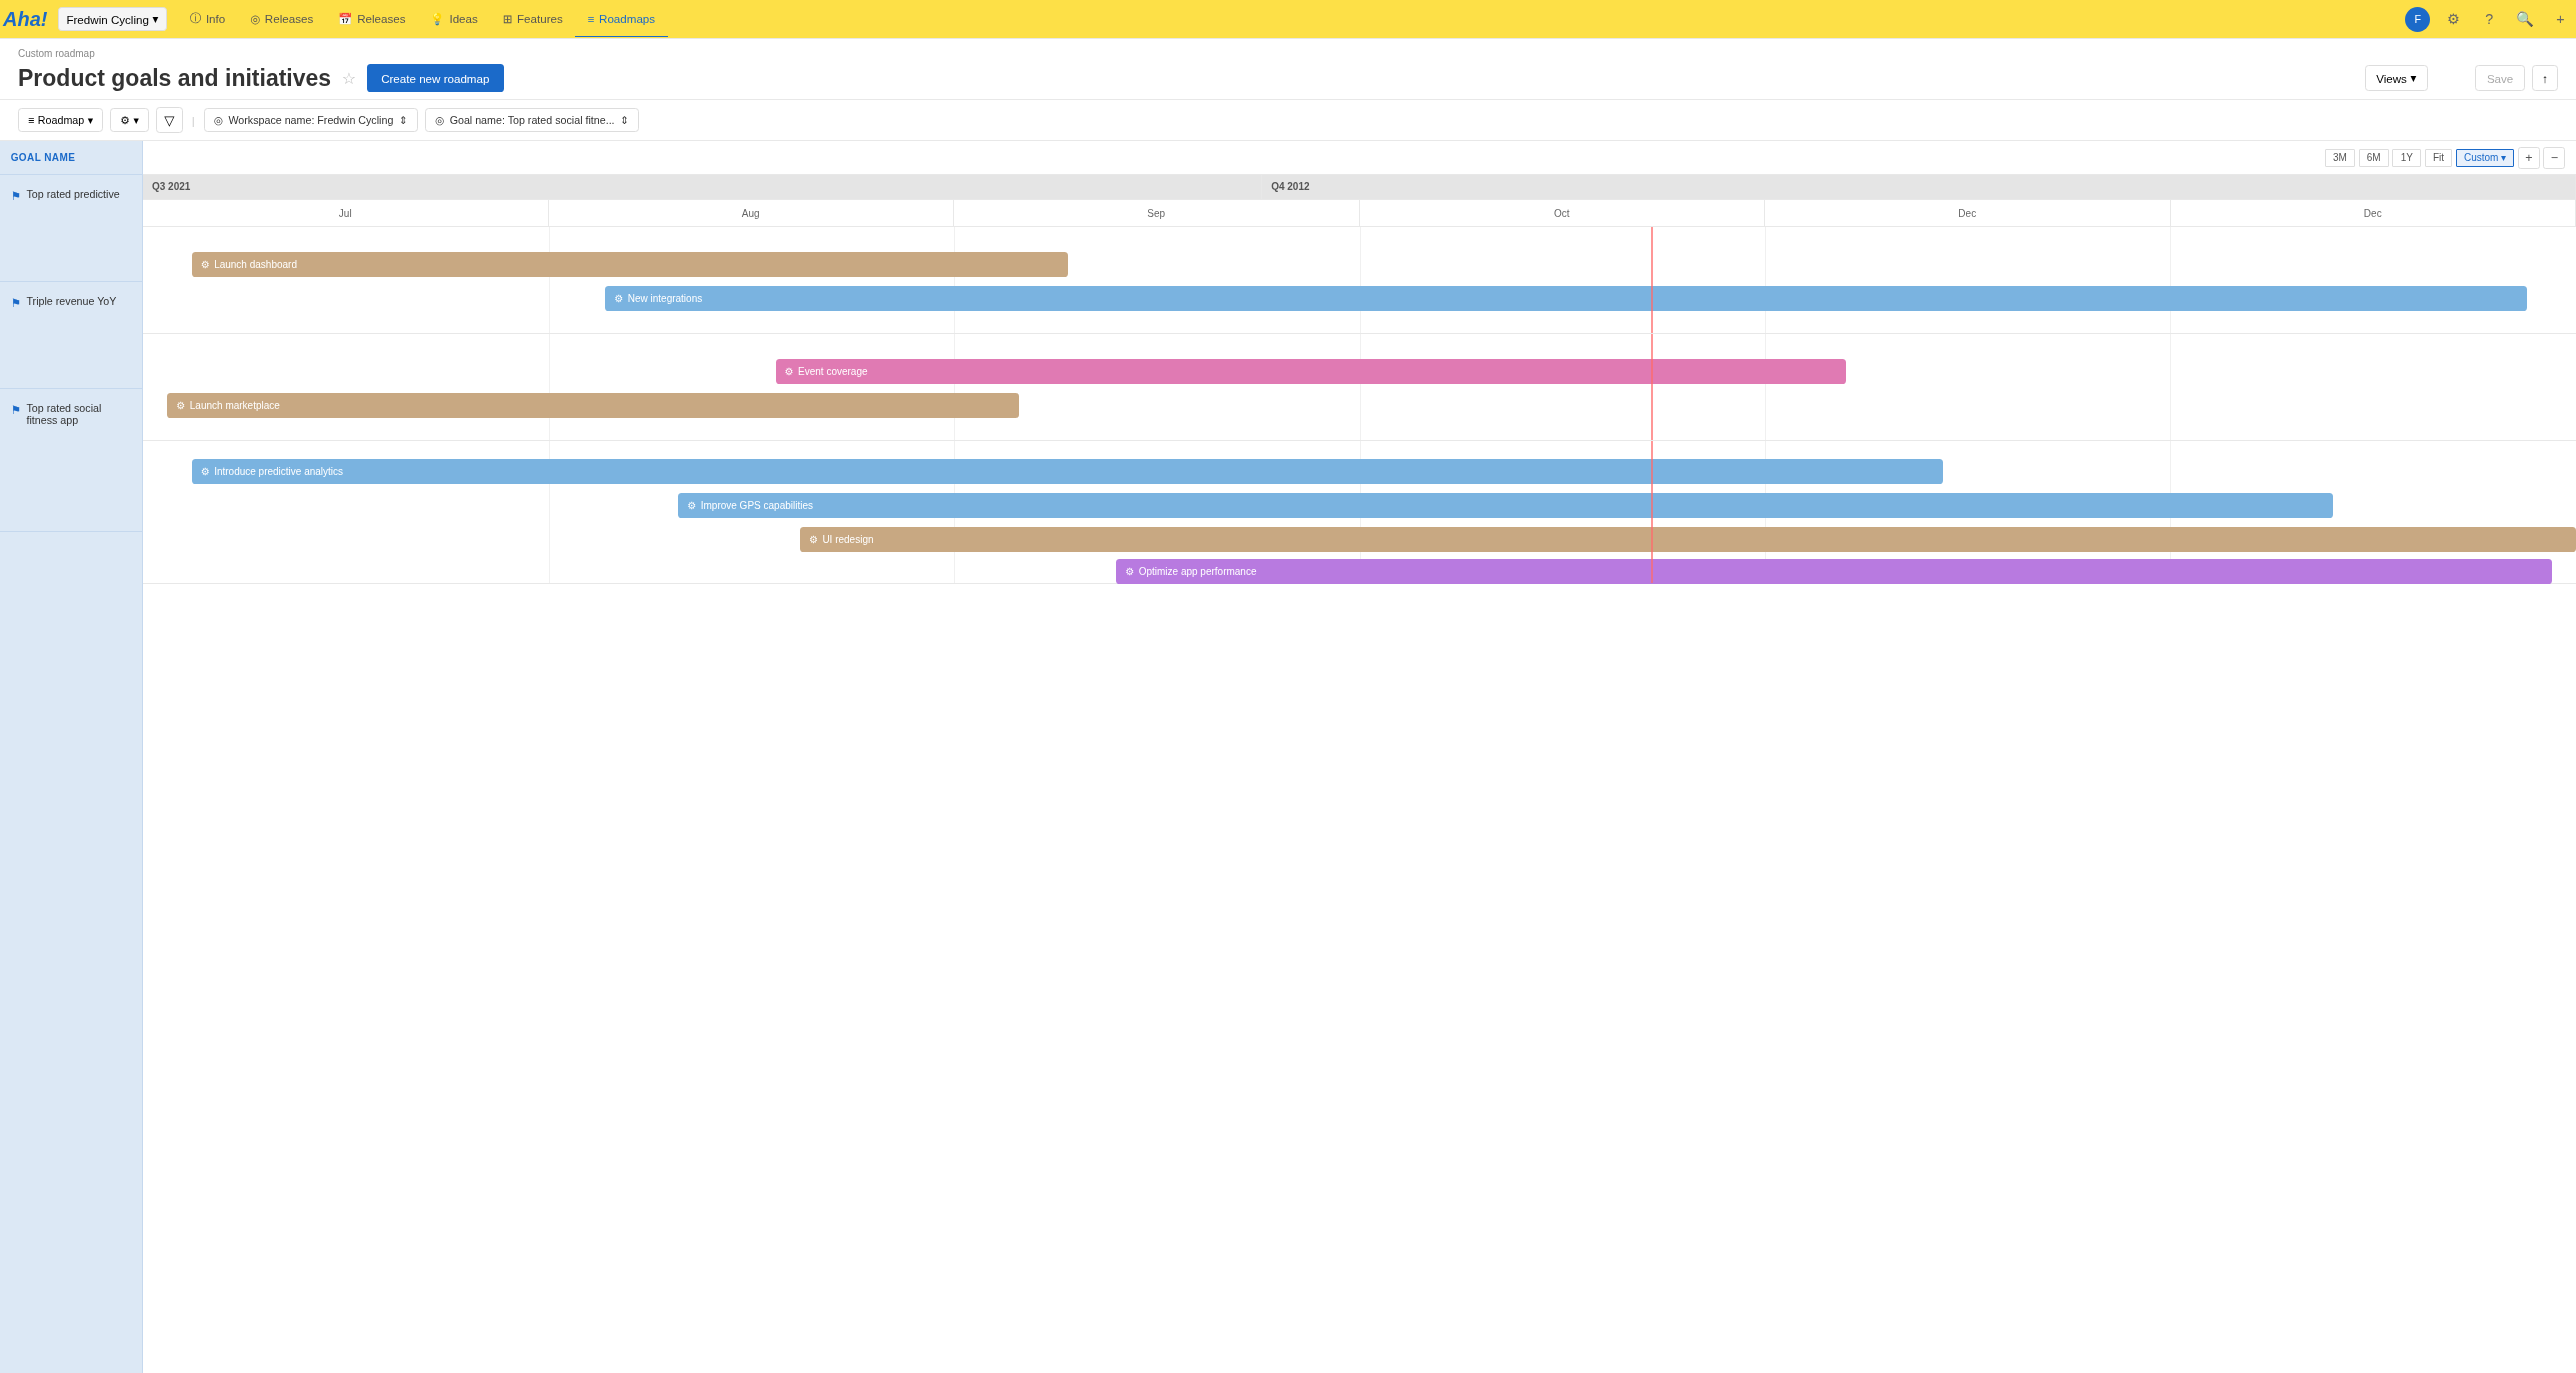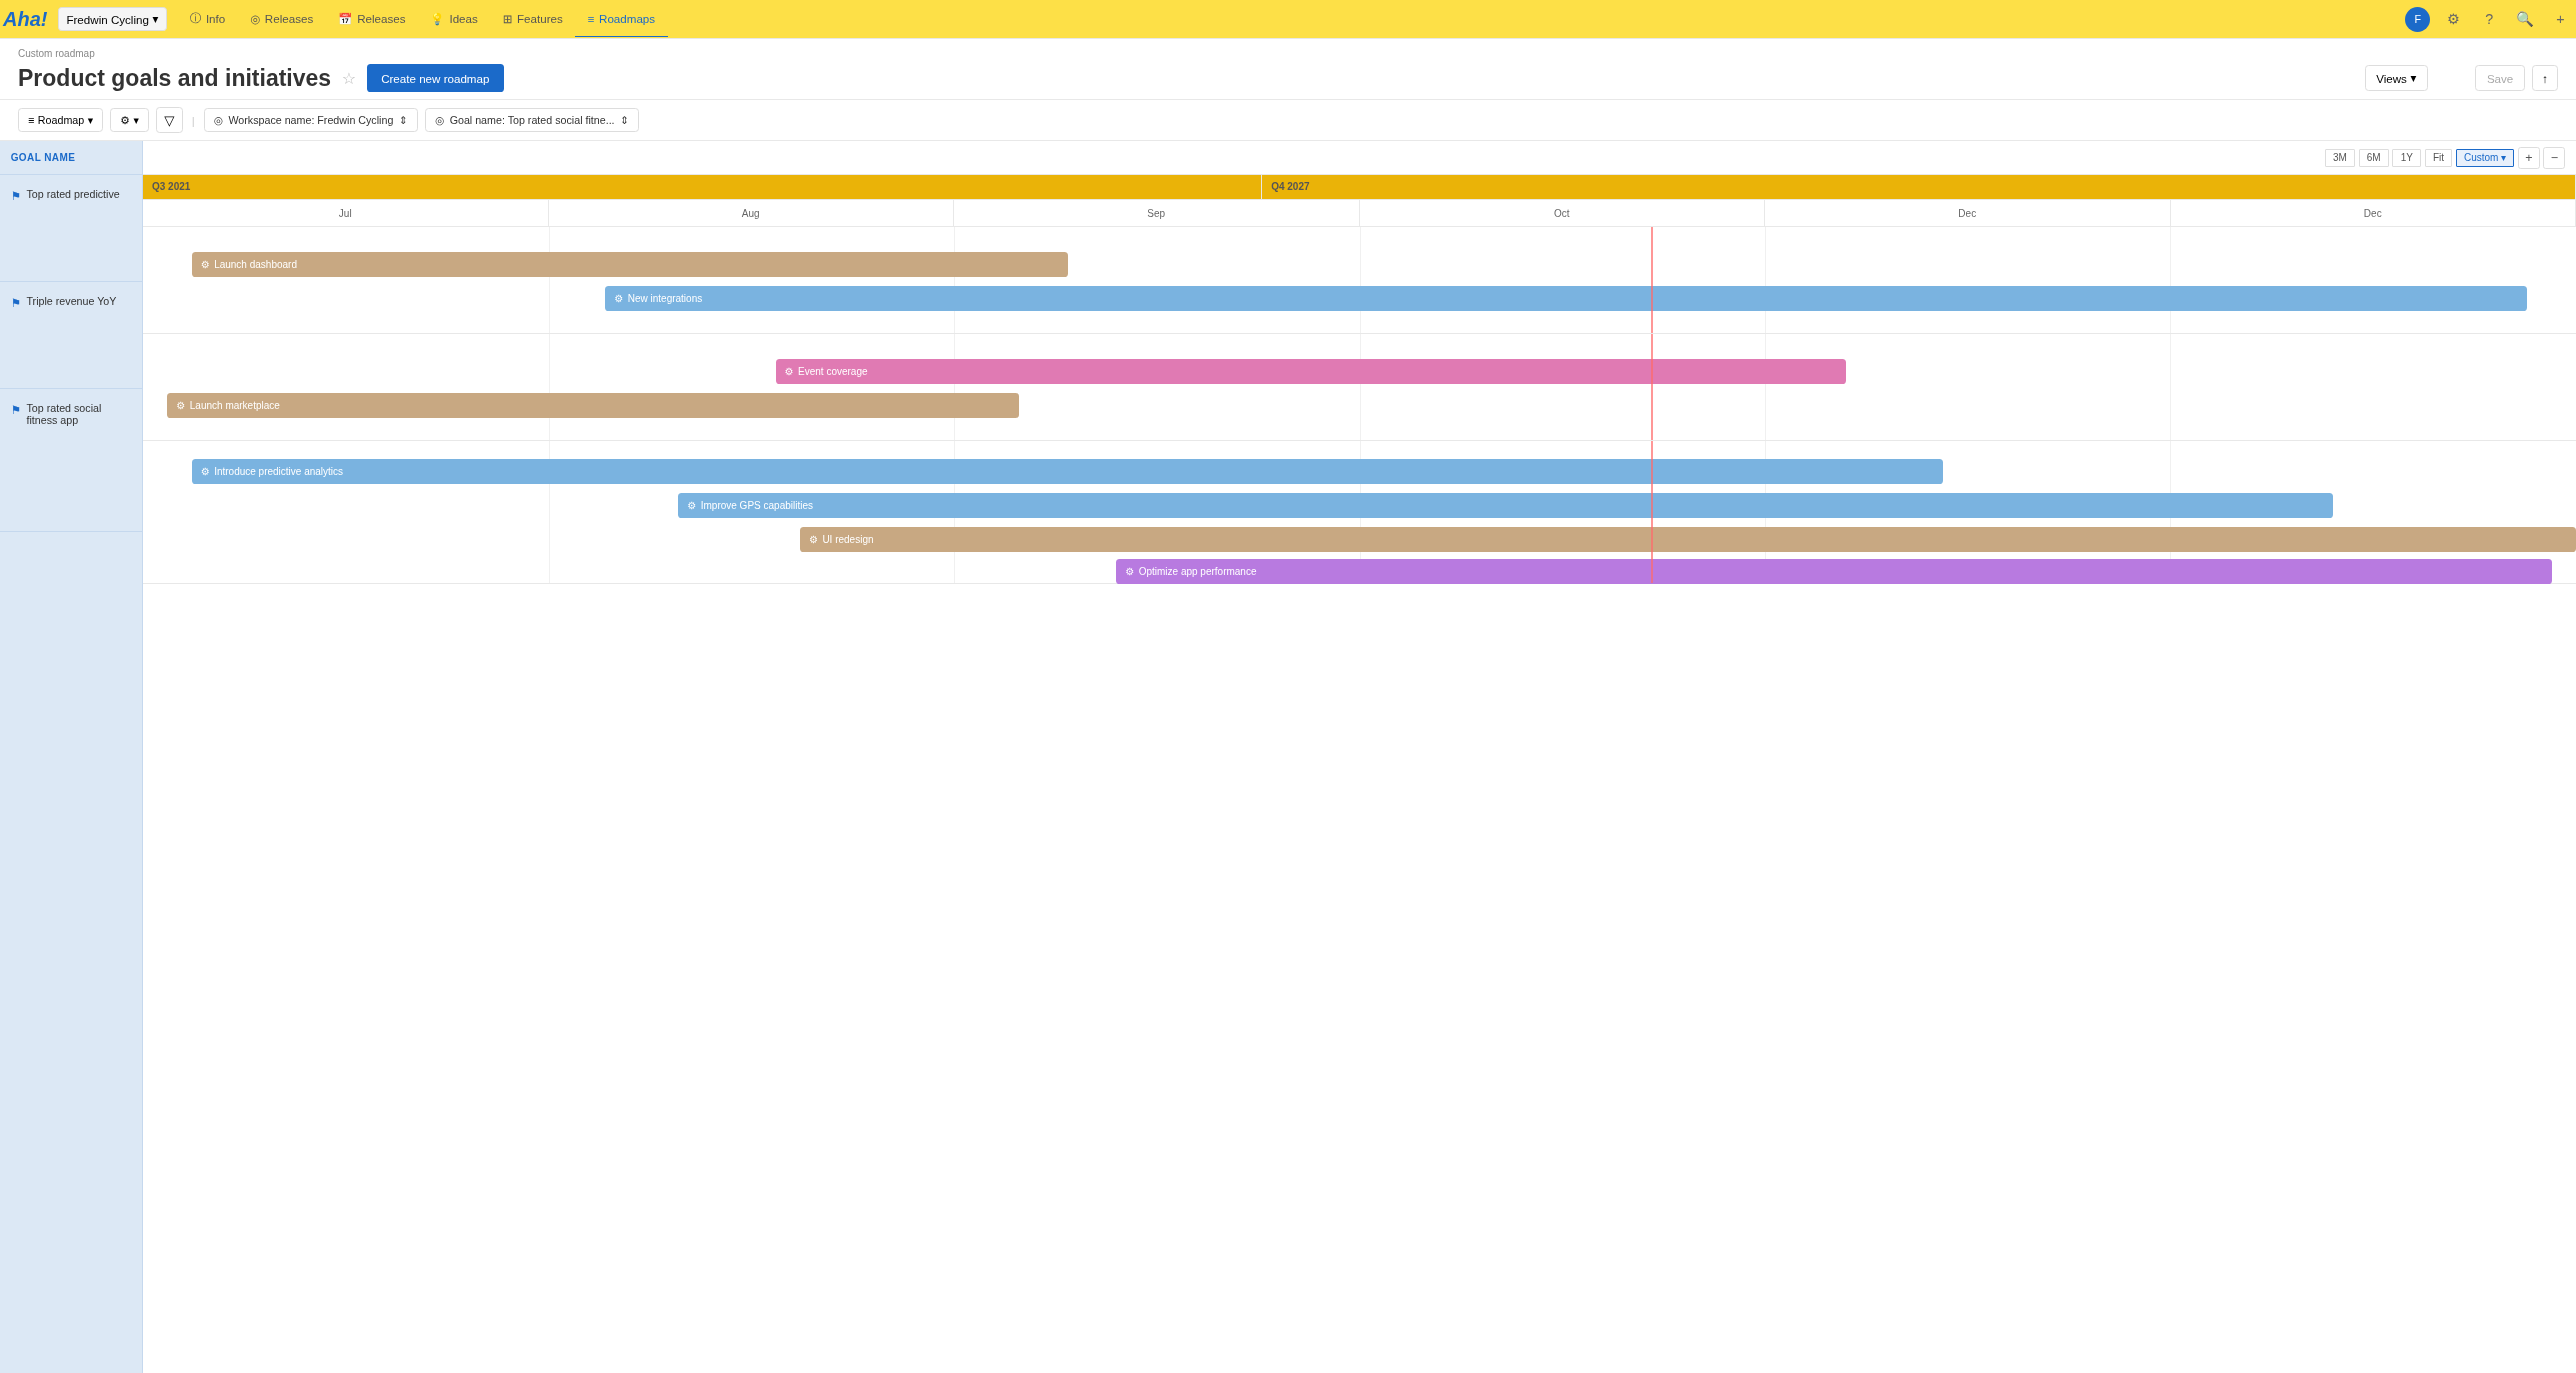--- a/index.html
+++ b/index.html
@@ -82,21 +82,21 @@
     }
     .time-btn {
       padding: 2.7px 7.2px; border: 0.9px solid #ddd; border-radius: 1px;
       background: #fff; cursor: pointer; font-size: 10px; color: #555;
     }
     .time-btn.active { background: #e8f0fb; border-color: #1b6ac9; color: #1b6ac9; }
     .time-btn.custom { display: flex; align-items: center; gap: 2.7px; }
     .zoom-btn { padding: 2.7px 6.3px; border: 0.9px solid #ddd; border-radius: 2.7px; background: #fff; cursor: pointer; font-size: 12.5px; color: #555; }
 
     
-    .quarter-headers { display: flex; border-bottom: 0.9px solid #e8e8e8; background: #eab308; height: 25px; }
+    .quarter-headers { display: flex; border-bottom: 0.9px solid #e8e8e8; background: #e5e5e5; height: 25px; }
     .quarter-label { font-size: 10px; font-weight: 600; color: #555; padding: 5.4px 9px; border-right: 0.9px solid #e8e8e8; }
 
     
     .month-headers { display: flex; border-bottom: 0.9px solid #e8e8e8; background: #fff; height: 27px; }
     .month-label { font-size: 10px; color: #666; display: flex; align-items: center; justify-content: center; border-right: 0.9px solid #e8e8e8; font-weight: 500; }
     .gantt-row { position: relative; border-bottom: 0.9px solid #e8e8e8; }
     .gantt-row.row1 { height: 107px; }
     .gantt-row.row2 { height: 107px; }
     .gantt-row.row3 { height: 143px; }
 
@@ -233,21 +233,21 @@
       </button>
       <button class="zoom-btn">+</button>
       <button class="zoom-btn">−</button>
     </div>
 
     <div style="position:relative; width:100%; overflow-x:auto;">
       <div style="width:1164px; min-width:100%;">
 
         <div class="quarter-headers">
           <div class="quarter-label" style="width:46%; border-right:0.9px solid #e8e8e8;">Q3 2021</div>
-          <div class="quarter-label" style="width:54%;">Q4 2027</div>
+          <div class="quarter-label" style="width:54%;">Q4 2012</div>
         </div>
 
         <div class="month-headers">
           <div class="month-label" style="width:16.67%; border-right:0.9px solid #e8e8e8;">Jul</div>
           <div class="month-label" style="width:16.67%; border-right:0.9px solid #e8e8e8;">Aug</div>
           <div class="month-label" style="width:16.67%; border-right:0.9px solid #e8e8e8;">Sep</div>
           <div class="month-label" style="width:16.67%; border-right:0.9px solid #e8e8e8;">Oct</div>
           <div class="month-label" style="width:16.67%; border-right:0.9px solid #e8e8e8;">Dec</div>
           <div class="month-label" style="width:16.67%;">Dec</div>
         </div>

